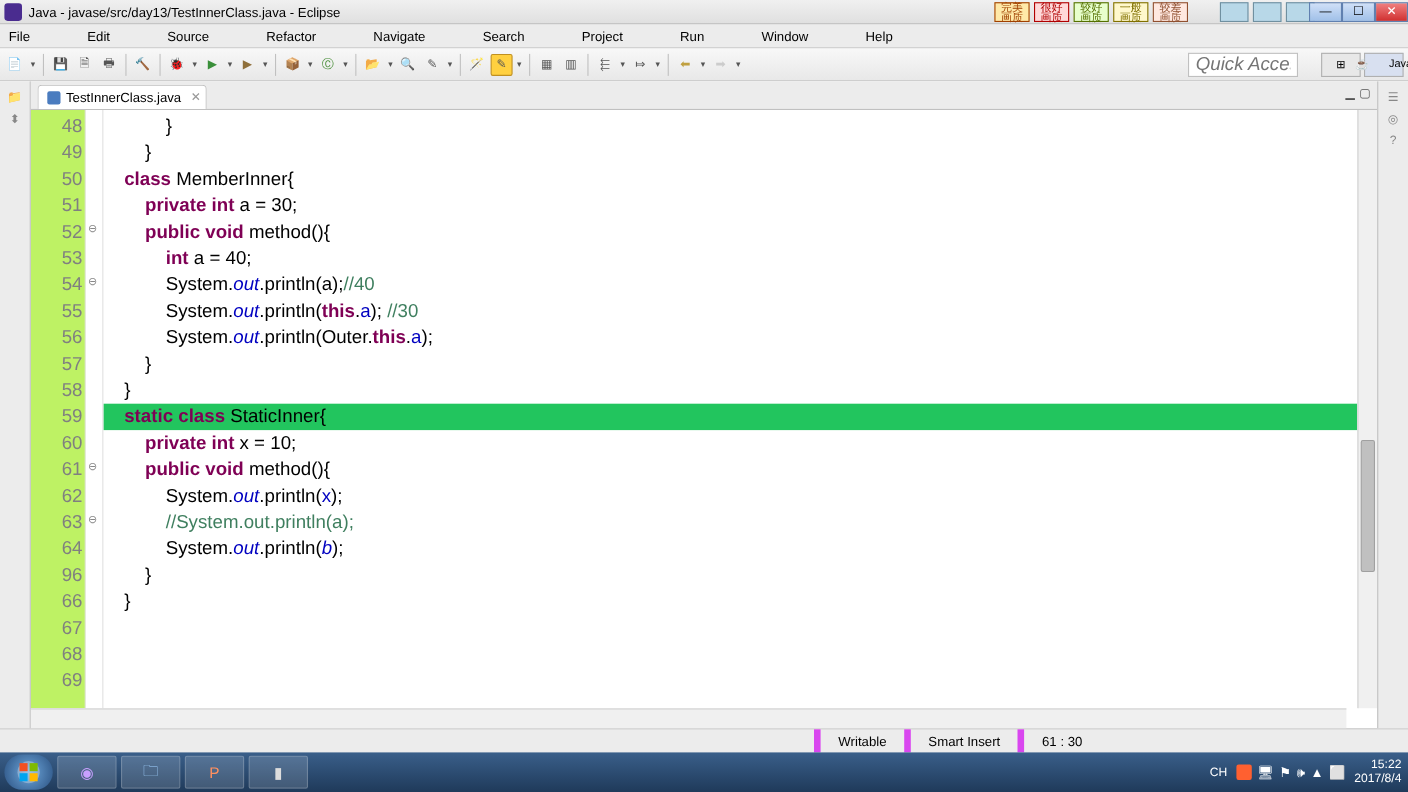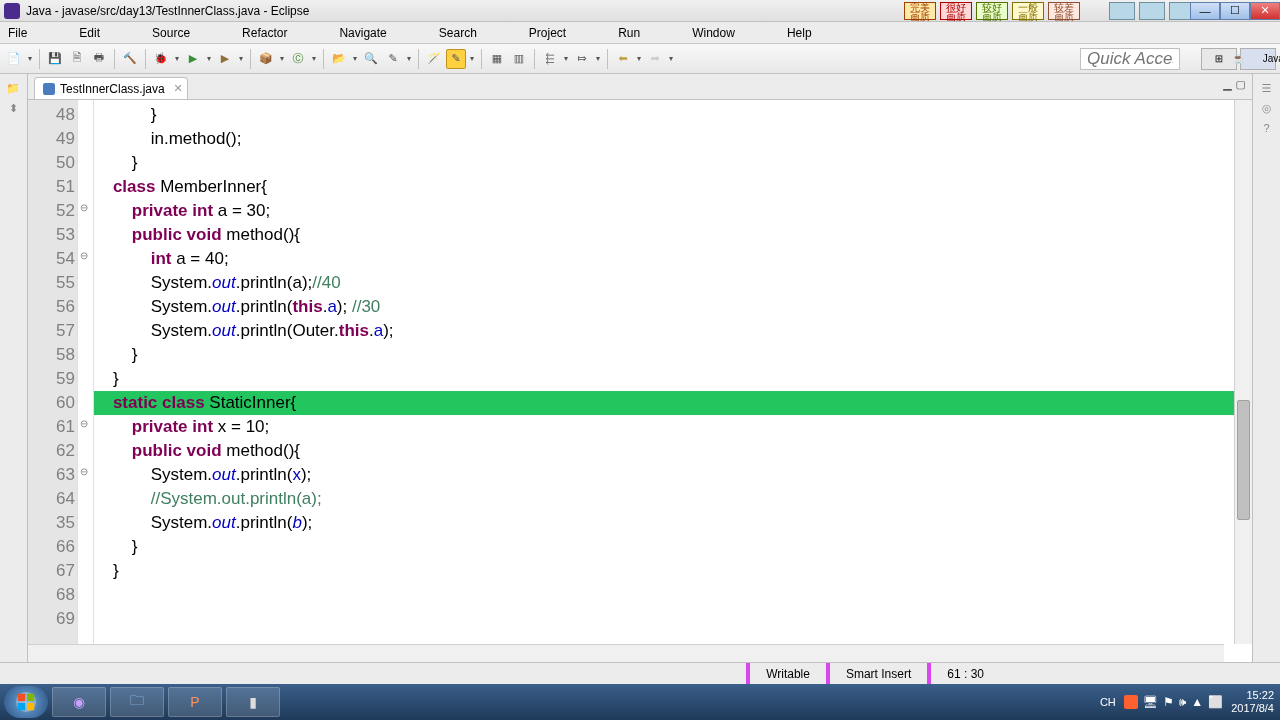--- a/index.html
+++ b/index.html
@@ -45,42 +45,42 @@
 
 .editor-area { flex:1; display:flex; flex-direction:column; margin-right:28px; }
 .editor-tabs { height:26px; background:#ececec; display:flex; align-items:flex-end; border-bottom:1px solid #c0c0c0; position:relative; padding-left:6px; }
 .editor-tab { height:22px; background:#fff; border:1px solid #c0c0c0; border-bottom:none; padding:0 22px 0 8px; font-size:12px; display:flex; align-items:center; border-top-left-radius:4px; border-top-right-radius:4px; position:relative; }
 .editor-tab::before { content:''; width:12px; height:12px; background:#4a7cbf; margin-right:5px; border-radius:2px; }
 .editor-tab .tab-close { position:absolute; right:4px; font-size:11px; color:#999; }
 .editor-tabs .min-max { position:absolute; right:6px; top:4px; display:flex; gap:4px; font-size:11px; color:#555; }
 
 .code-container { flex:1; display:flex; overflow:hidden; }
 
-.gutter { width:50px; background:#e5e5e5; border-right:1px solid #e0e0e0; text-align:right; font-family:Consolas,monospace; font-size:17px; color:#808080; padding-top:3px; }
+.gutter { width:50px; background:#bef264; border-right:1px solid #e0e0e0; text-align:right; font-family:Consolas,monospace; font-size:17px; color:#808080; padding-top:3px; }
 .gutter div { height:24px; line-height:24px; padding-right:2px; position:relative; }
 .marker-strip { width:16px; background:#fff; border-right:1px solid #e0e0e0; }
 .marker-strip div { height:24px; position:relative; }
 .fold-marker::before { content:'⊖'; position:absolute; left:2px; font-size:10px; color:#888; top:6px; }
 
 .code-body { flex:1; font-family:Consolas,monospace; font-size:17px; padding-top:3px; position:relative; overflow:hidden; }
 .code-line { height:24px; line-height:24px; white-space:pre; }
 .hl-line { background:#22c55e; }
 .kw { color:#7f0055; font-weight:bold; }
 .static-f { color:#0000c0; font-style:italic; }
 .comment { color:#3f7f5f; }
 .field-ref { color:#0000c0; }
 
 .vscroll { width:18px; background:#f0f0f0; border-left:1px solid #d0d0d0; position:relative; }
 .vthumb { position:absolute; left:2px; right:2px; top:300px; height:120px; background:#c0c0c0; border:1px solid #a0a0a0; border-radius:2px; }
 
 .hscroll { height:18px; background:#f0f0f0; border-top:1px solid #d0d0d0; margin-right:28px; }
 
 
 .status-bar { height:22px; background:#ececec; border-top:1px solid #c0c0c0; display:flex; align-items:center; font-size:12px; }
-.status-cell { padding:0 16px; border-left:4px solid #d946ef; height:100%; display:flex; align-items:center; }
+.status-cell { padding:0 16px; border-left:6px solid #d946ef; height:100%; display:flex; align-items:center; }
 
 
 .taskbar { height:36px; background:linear-gradient(#3a5f8a,#1f3a5a); display:flex; align-items:center; padding:0 4px; position:relative; }
 .start-btn { width:44px; height:32px; background:radial-gradient(circle,#6fa8dc,#2a5080); border-radius:16px; display:flex; align-items:center; justify-content:center; }
 .start-btn svg { width:22px; height:22px; }
 .task-item { width:54px; height:30px; margin-left:4px; background:rgba(255,255,255,.15); border:1px solid rgba(255,255,255,.2); border-radius:2px; display:flex; align-items:center; justify-content:center; font-size:14px; }
 .tray { position:absolute; right:6px; display:flex; align-items:center; gap:8px; color:#fff; font-size:11px; }
 .tray-icons { display:flex; gap:5px; }
 .tray-icons span { font-size:12px; }
 .clock { text-align:right; line-height:13px; }
@@ -210,21 +210,21 @@
           <div>55</div>
           <div>56</div>
           <div>57</div>
           <div>58</div>
           <div>59</div>
           <div>60</div>
           <div>61</div>
           <div>62</div>
           <div>63</div>
           <div>64</div>
-          <div>35</div>
+          <div>96</div>
           <div>66</div>
           <div>67</div>
           <div>68</div>
           <div>69</div>
         </div>
       <div class="marker-strip" id="markers">
           <div></div>
           <div></div>
           <div></div>
           <div></div>
@@ -242,21 +242,20 @@
           <div class="fold-marker"></div>
           <div></div>
           <div></div>
           <div></div>
           <div></div>
           <div></div>
           <div></div>
         </div>
       <div class="code-body" id="code-body">
           <div class="code-line">            }</div>
-          <div class="code-line">            in.method();</div>
           <div class="code-line">        }</div>
           <div class="code-line">    <span class="kw">class</span> MemberInner{</div>
           <div class="code-line">        <span class="kw">private</span> <span class="kw">int</span> a = 30;</div>
           <div class="code-line">        <span class="kw">public</span> <span class="kw">void</span> method(){</div>
           <div class="code-line">            <span class="kw">int</span> a = 40;</div>
           <div class="code-line">            System.<span class="static-f">out</span>.println(a);<span class="comment">//40</span></div>
           <div class="code-line">            System.<span class="static-f">out</span>.println(<span class="kw">this</span>.<span class="field-ref">a</span>); <span class="comment">//30</span></div>
           <div class="code-line">            System.<span class="static-f">out</span>.println(Outer.<span class="kw">this</span>.<span class="field-ref">a</span>);</div>
           <div class="code-line">        }</div>
           <div class="code-line">    }</div>

